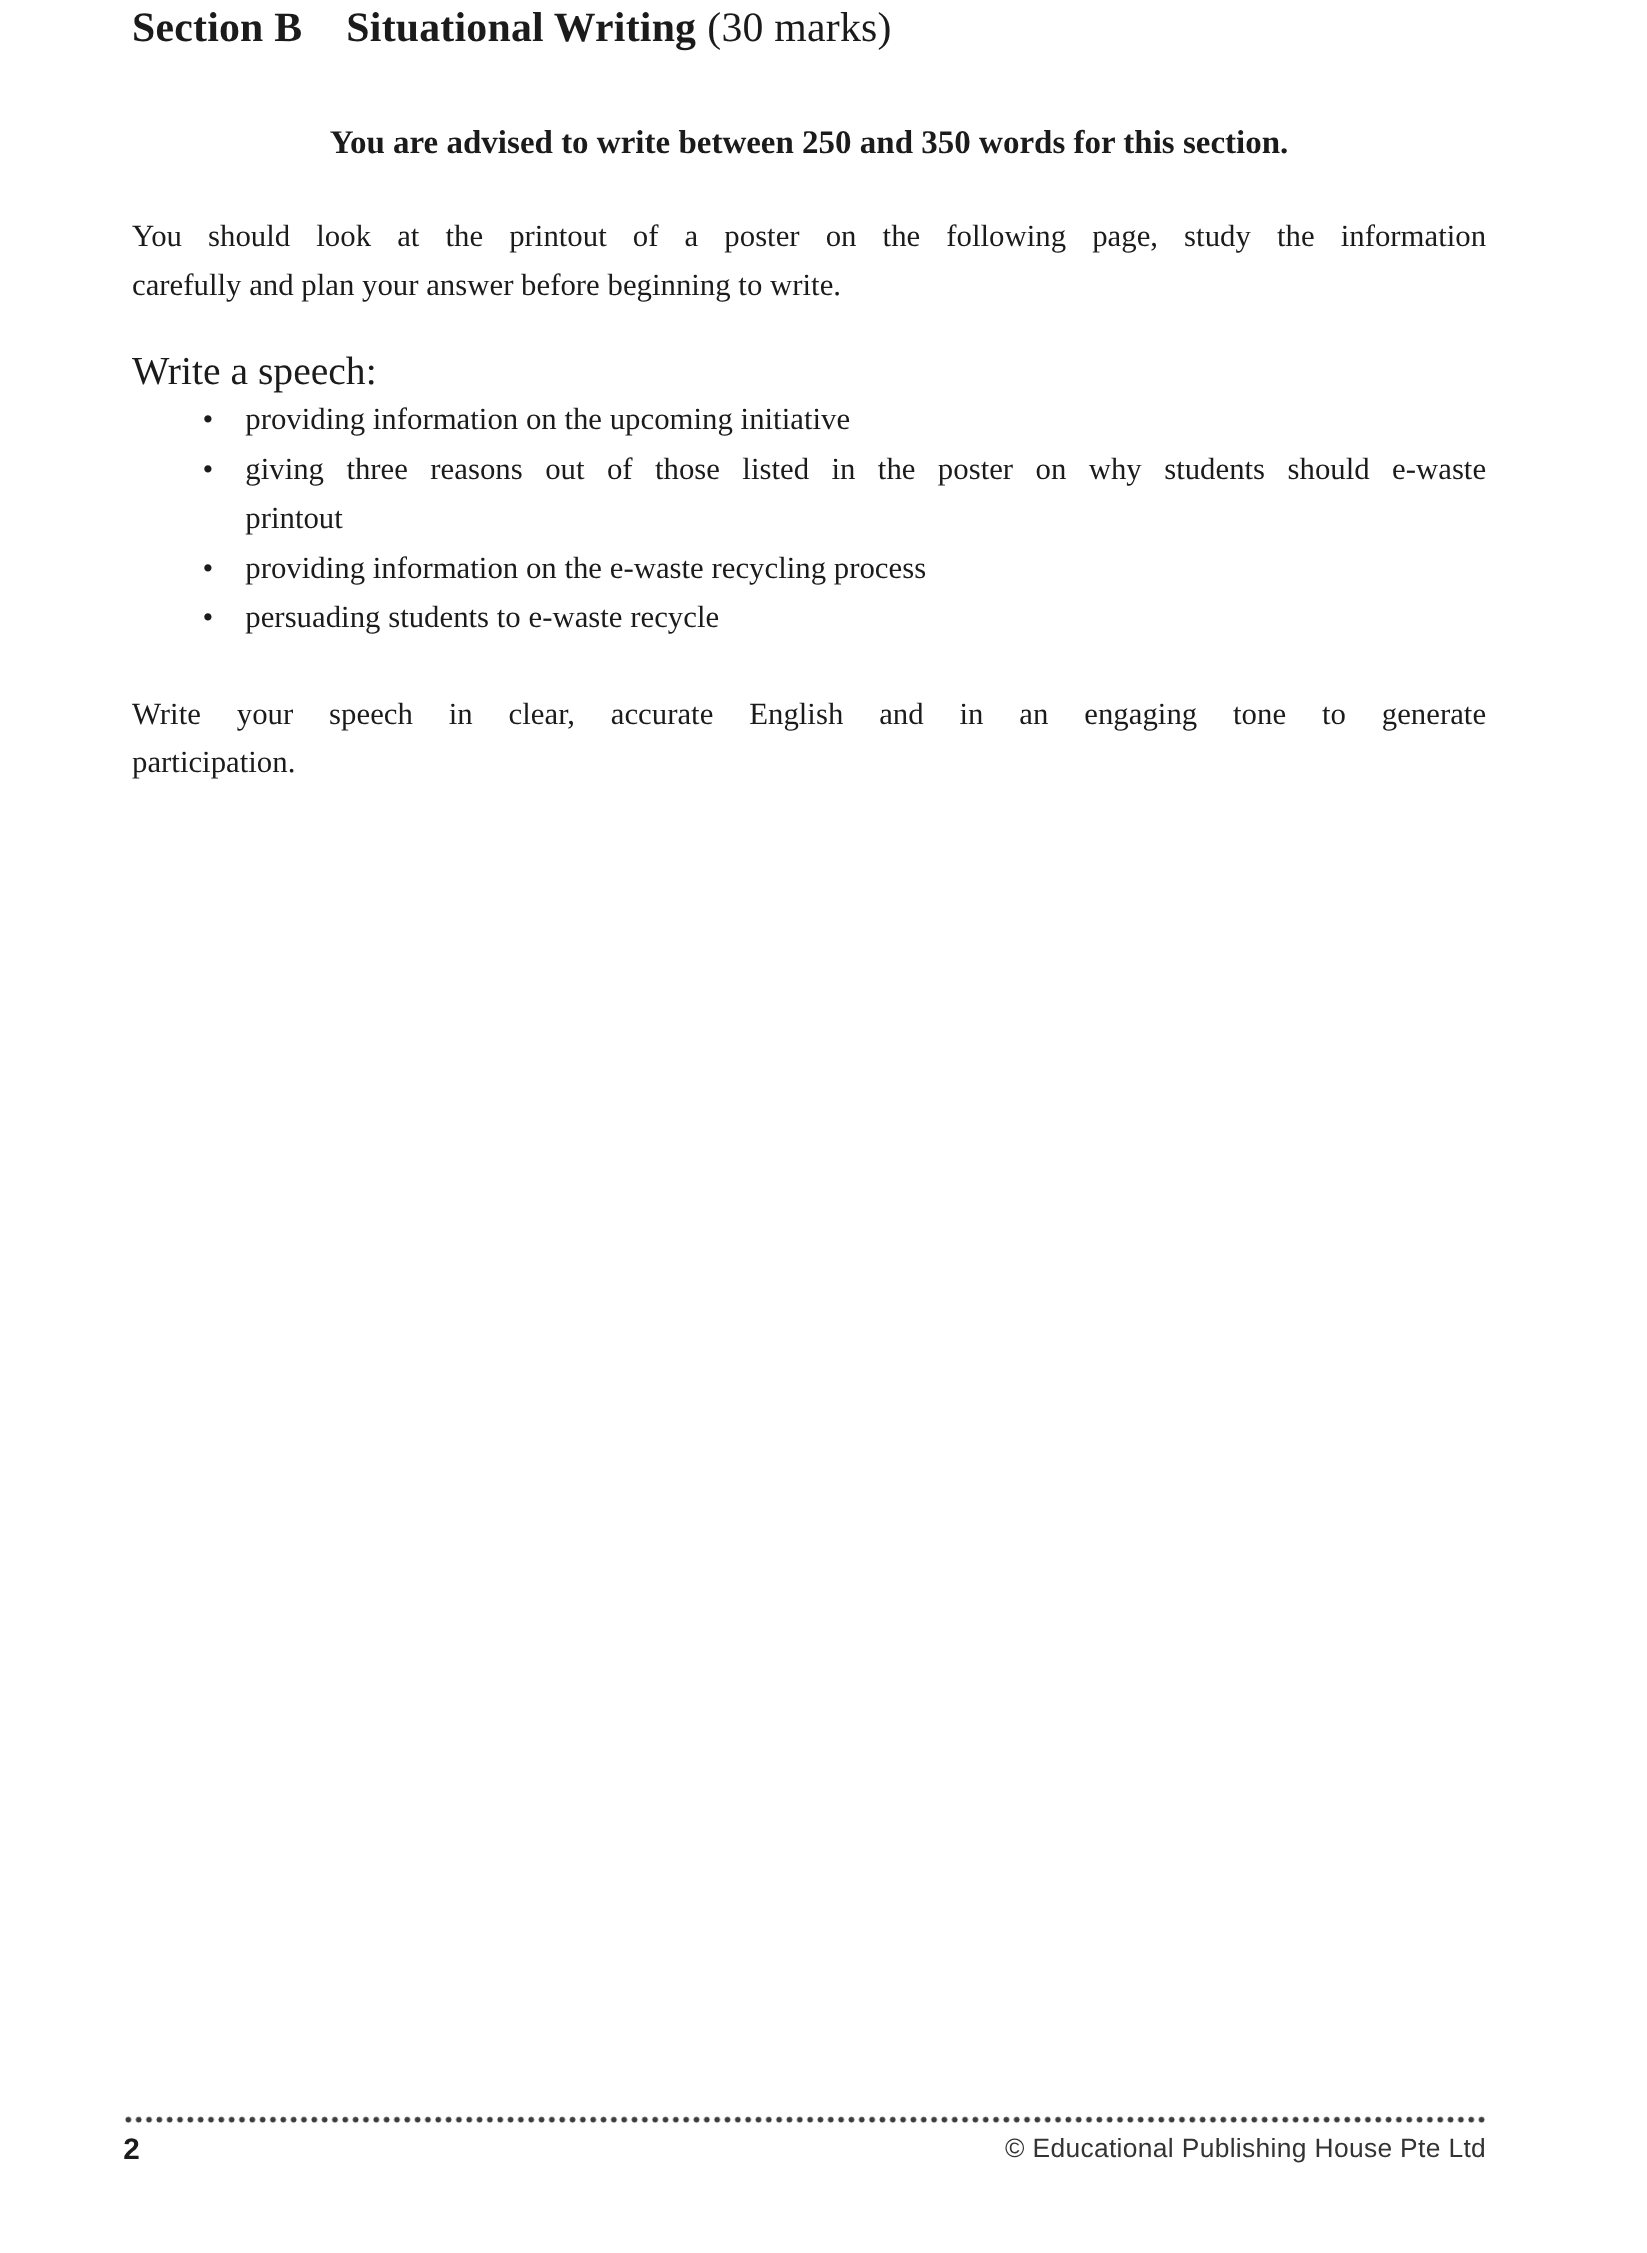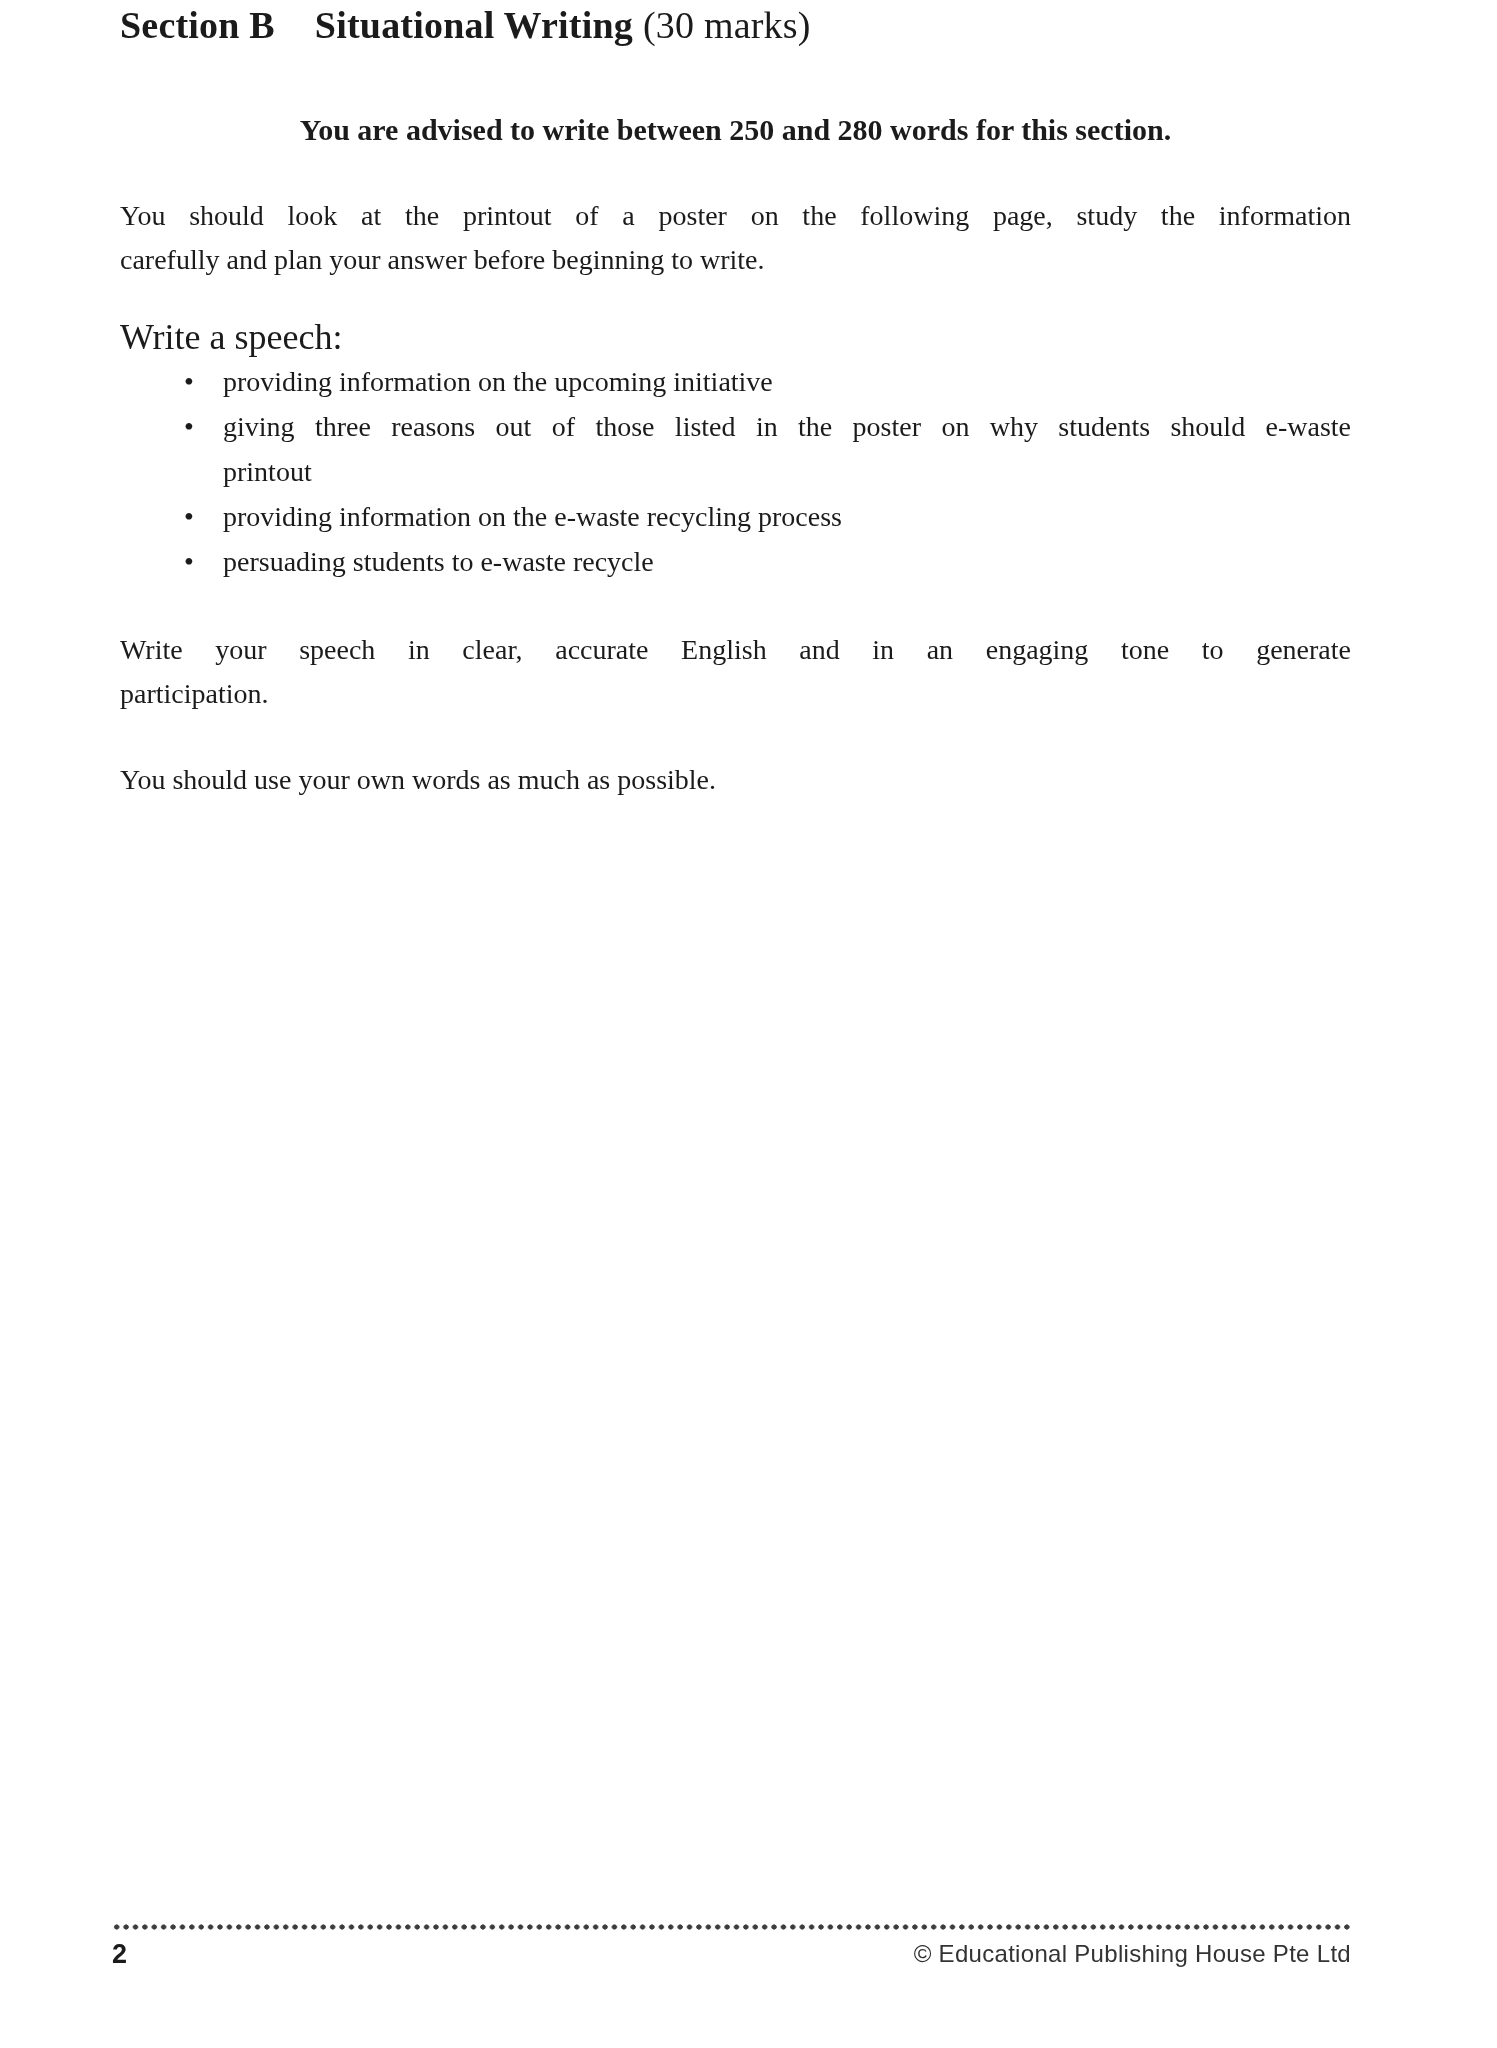--- a/index.html
+++ b/index.html
@@ -108,21 +108,21 @@
   }
 </style>
 </head>
 <body>
 
 <div class="page">
   <div class="content">
 
     <h1 class="heading"><span>Section B</span><span class="hgap"></span><span>Situational Writing</span><span class="marks">(30 marks)</span></h1>
 
-    <p class="advisory">You are advised to write between 250 and 280 words for this section.</p>
+    <p class="advisory">You are advised to write between 250 and 350 words for this section.</p>
 
     <div class="para p1">
       <div class="jline">You should look at the printout of a poster on the following page, study the information</div>
       <div>carefully and plan your answer before beginning to write.</div>
     </div>
 
 
     <div class="intro">Write a speech:</div>
 
     <div class="bullets">
@@ -150,21 +150,20 @@
         <div class="btxt">persuading students to e-waste recycle</div>
       </div>
 
     </div>
 
     <div class="para p3">
       <div class="jline">Write your speech in clear, accurate English and in an engaging tone to generate</div>
       <div>participation.</div>
     </div>
 
-    <div class="para p4">You should use your own words as much as possible.</div>
 
   </div>
 
   <div class="dotline"></div>
 
   <div class="footer-row">
     <span class="pagenum">2</span>
     <span class="copyright">© Educational Publishing House Pte Ltd</span>
   </div>
 </div>

